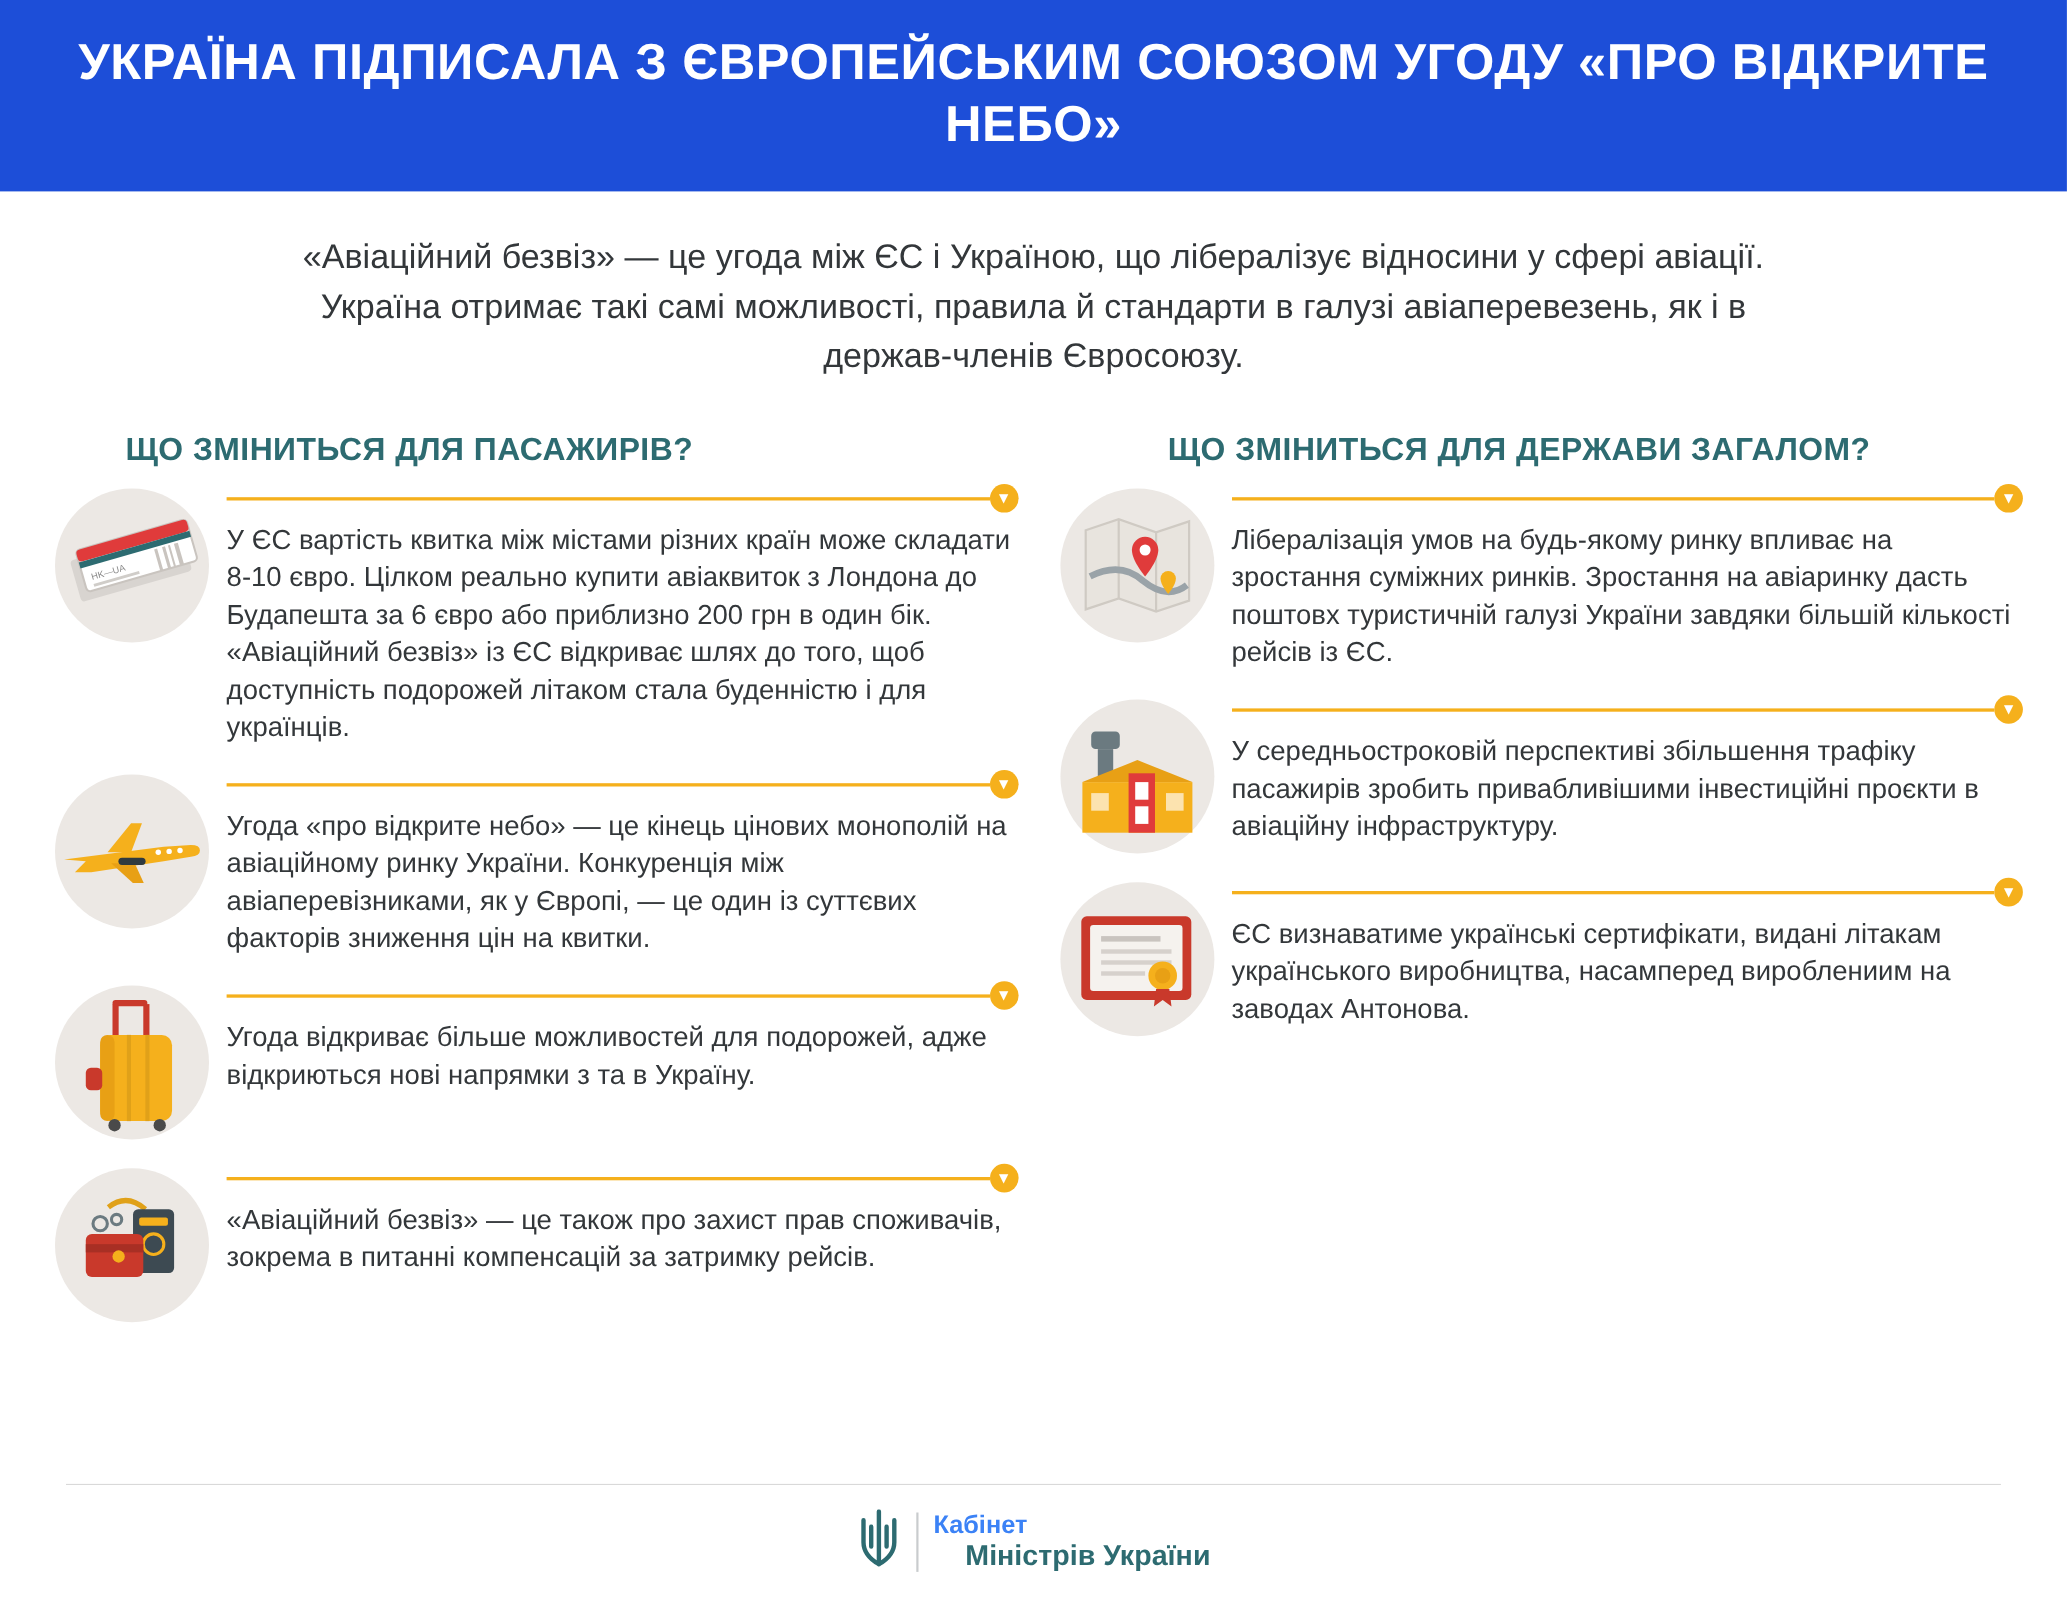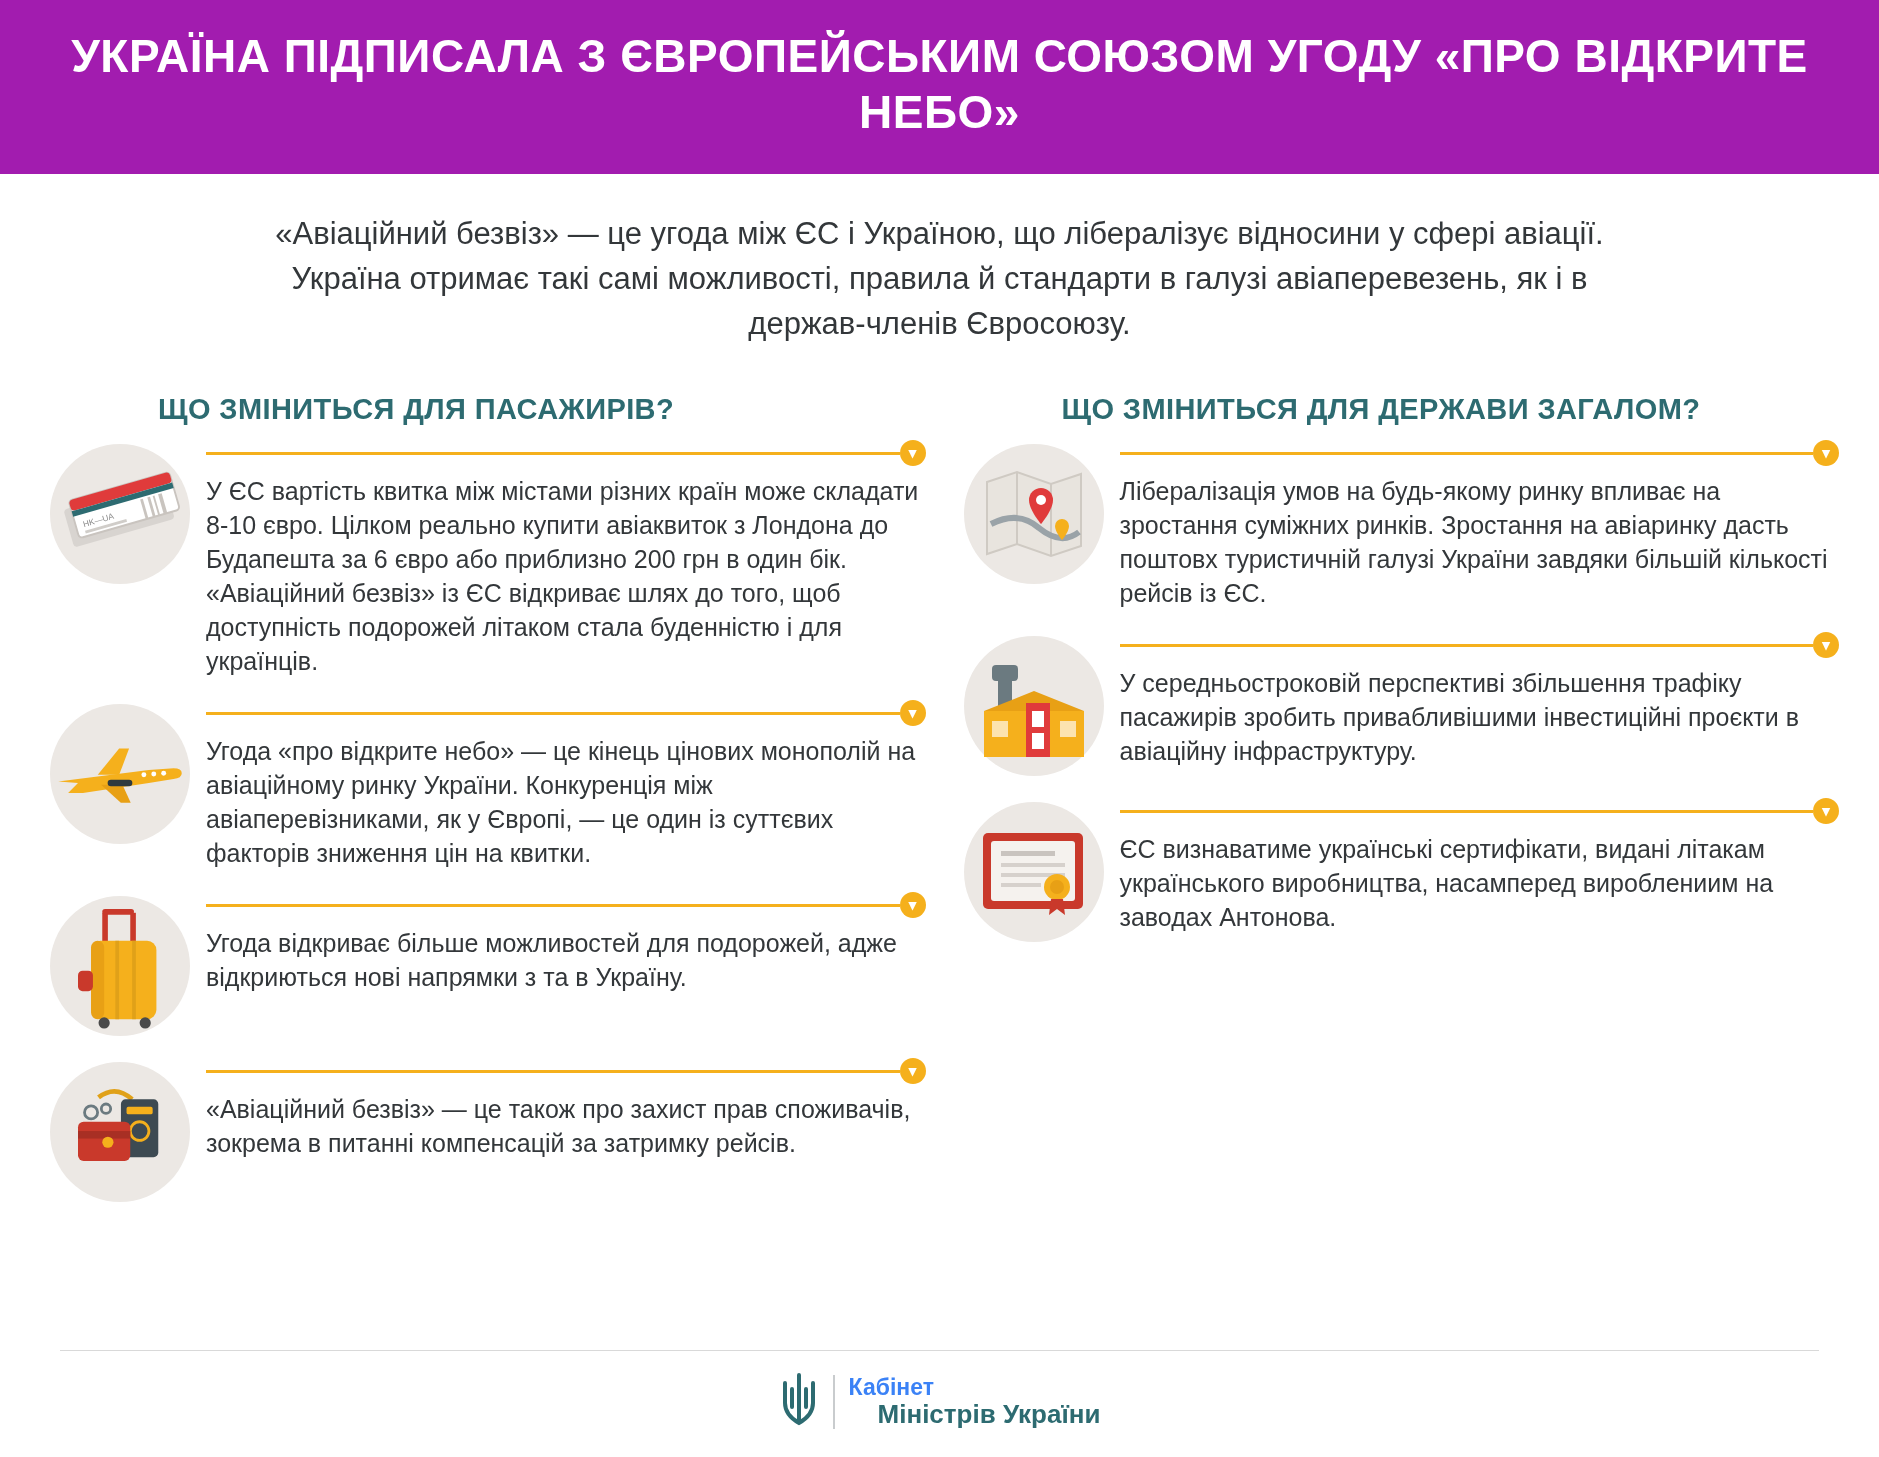--- a/index.html
+++ b/index.html
@@ -17,21 +17,21 @@
   }
   .page {
     width: 1879px;
     height: 1457px;
     position: relative;
     background: #ffffff;
   }
 
   
   .header {
-    background: #a21caf;
+    background: #1d4ed8;
     width: 100%;
     padding: 28px 60px 34px 60px;
     box-sizing: border-box;
   }
   .header-title {
     color: #ffffff;
     font-size: 46px;
     font-weight: bold;
     text-align: center;
     line-height: 1.22;
@@ -57,21 +57,21 @@
     padding: 0 40px;
     box-sizing: border-box;
     gap: 28px;
   }
   .col { width: 50%; }
   .col-title {
     color: #2d6b71;
     font-size: 29px;
     font-weight: bold;
     text-transform: uppercase;
-    margin-left: 118px;
+    margin-left: 74px;
     margin-bottom: 14px;
     letter-spacing: 0.4px;
   }
   .col-right .col-title { margin-left: 108px; }
 
   .item {
     display: flex;
     align-items: flex-start;
     margin-bottom: 22px;
   }

